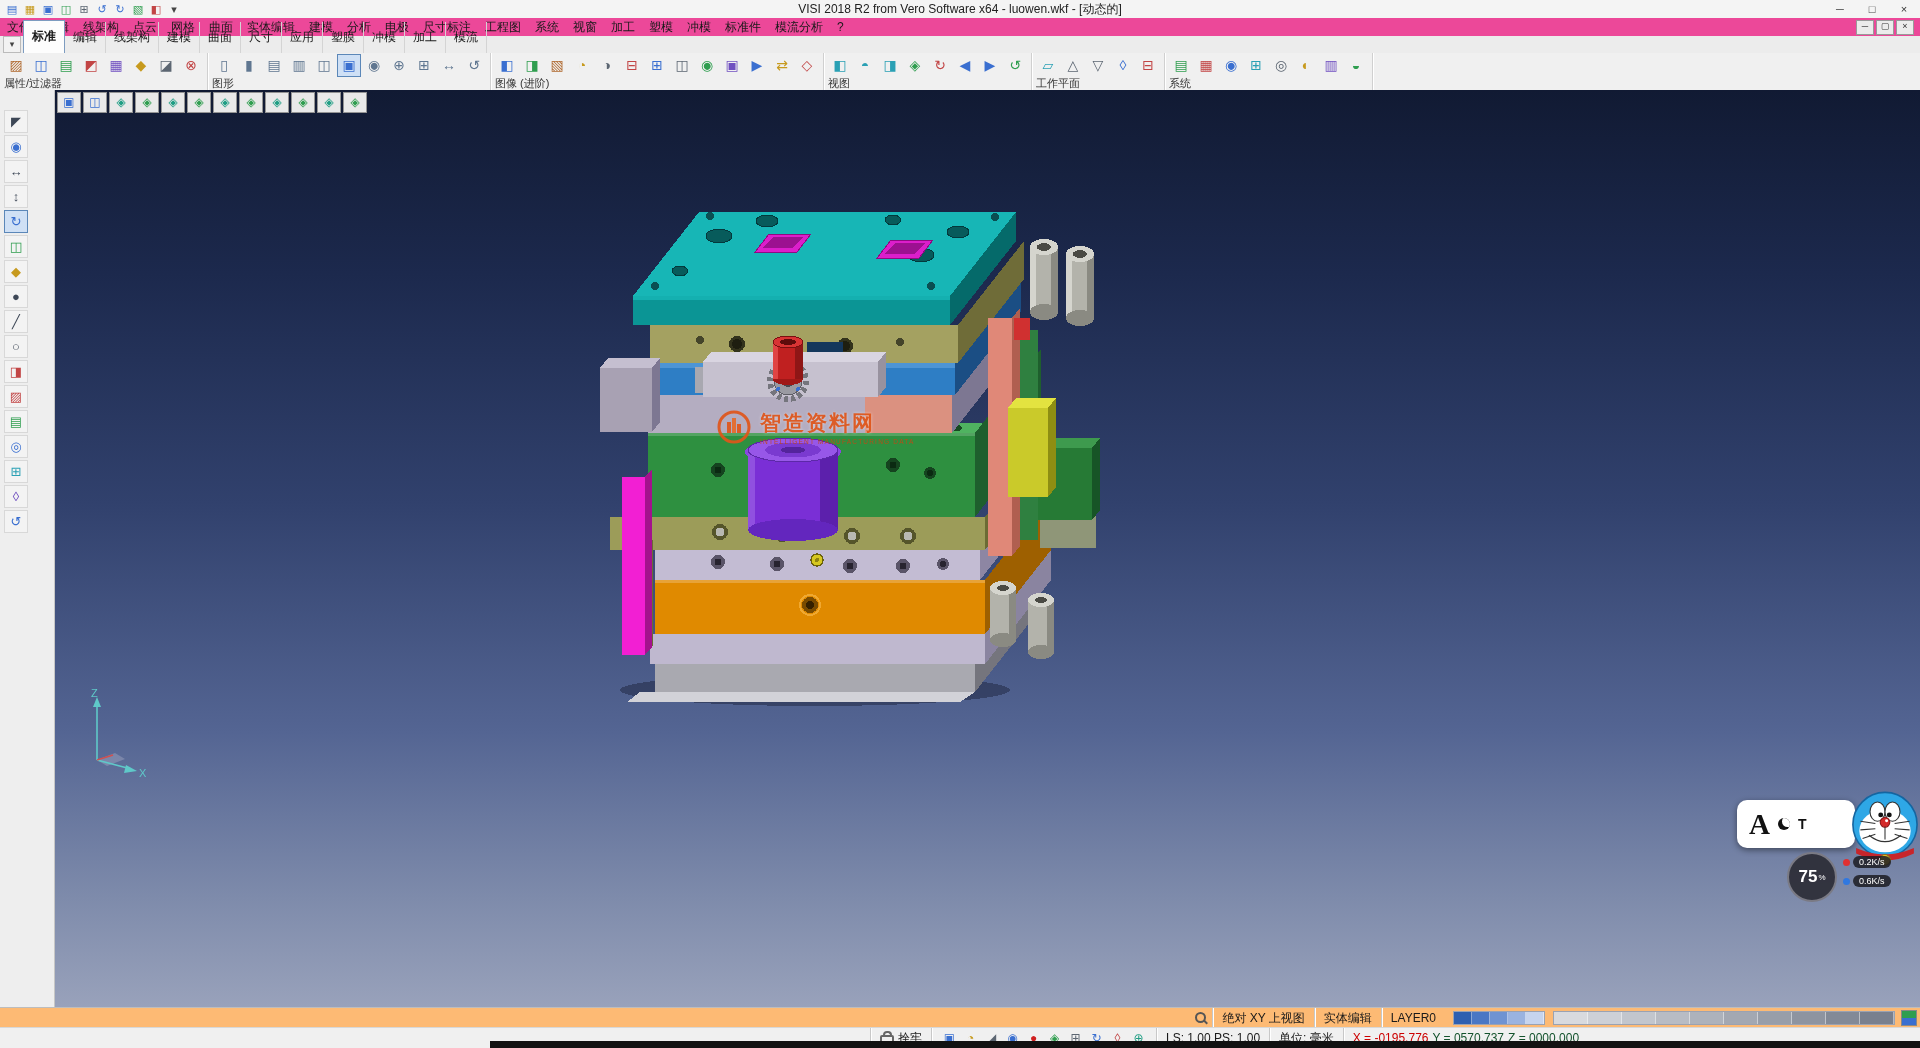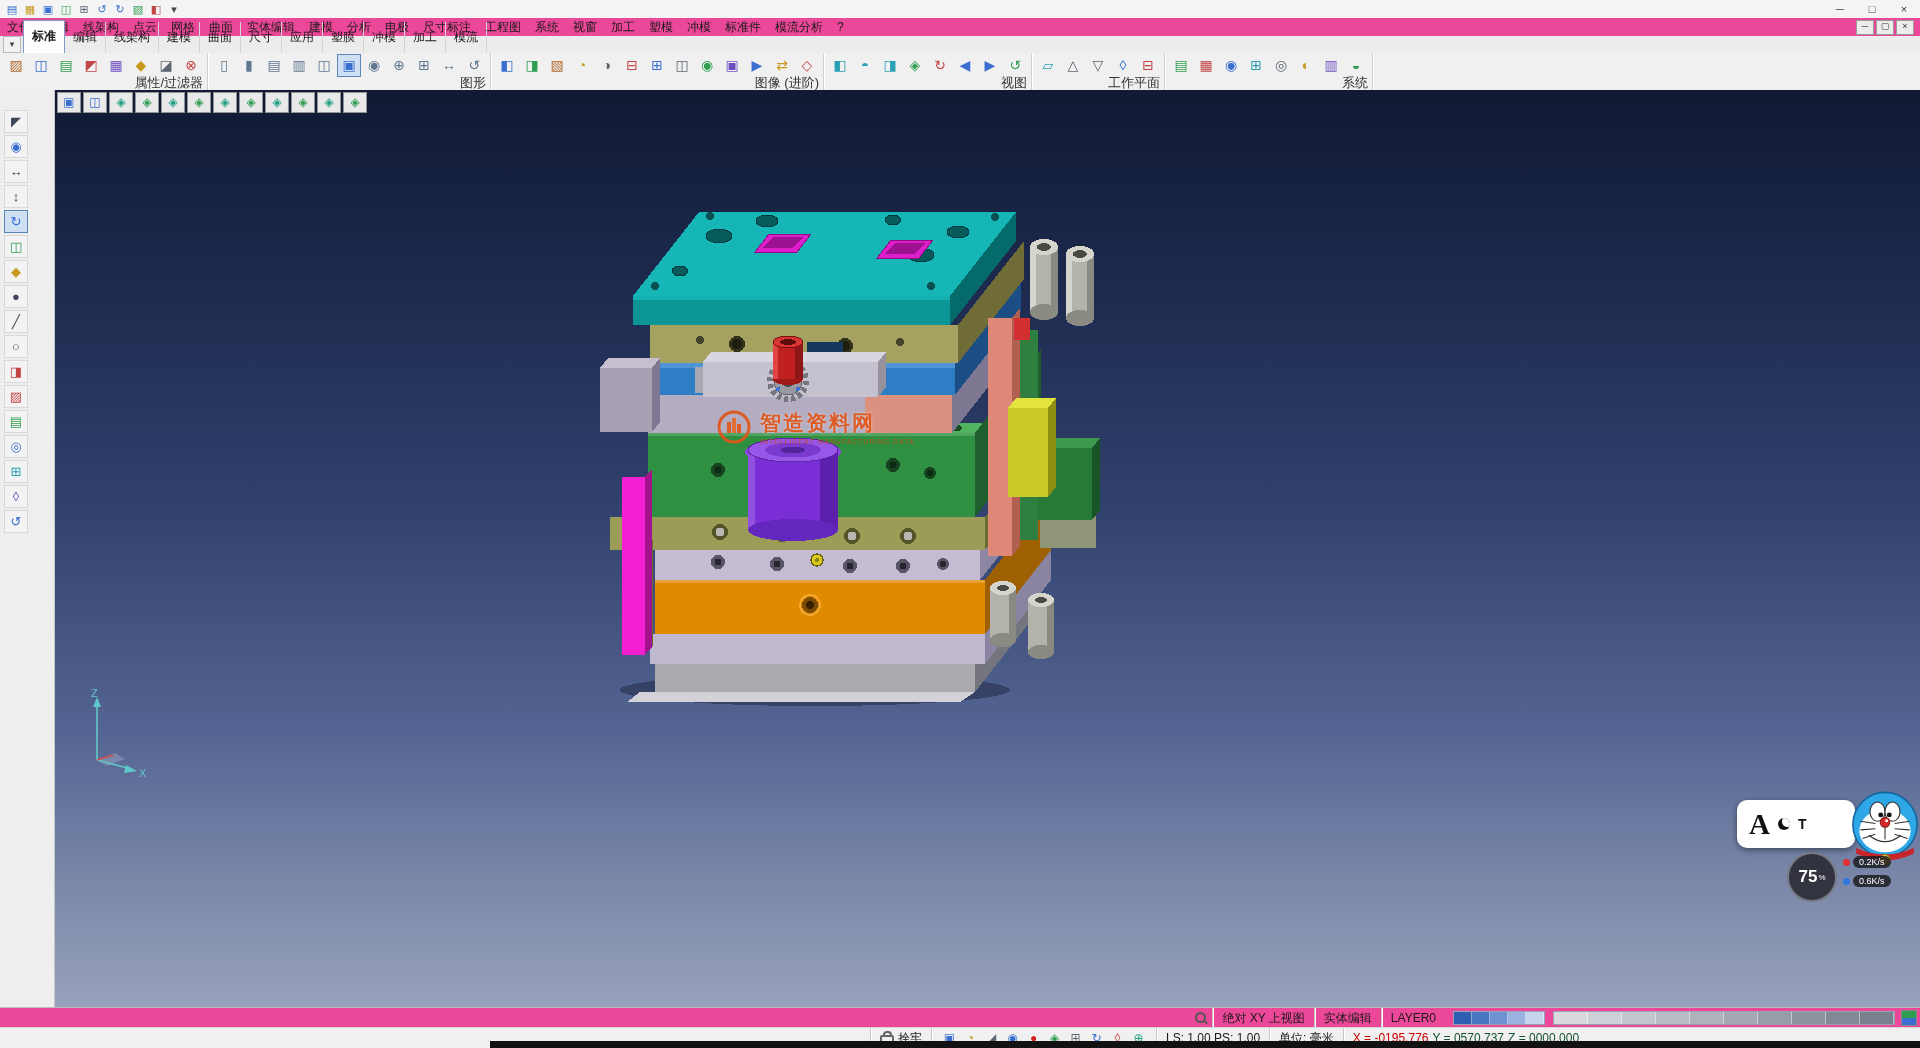--- a/index.html
+++ b/index.html
@@ -26,21 +26,21 @@
   .tab-drop{width:16px;height:15px;text-align:center;line-height:14px;font-size:9px;color:#444;border:1px solid #bbb;background:#f2f2f2;margin:0 2px 0 3px;}
   .tab{padding:8px 8px;height:15px;line-height:15px;border-right:1px solid #d4d4d4;white-space:nowrap;}
   .tab.active{background:#fdfdfd;border:1px solid #7d9cc0;border-bottom:none;font-weight:bold;height:16px;}
 
   
   .toolbar{position:absolute;left:0;top:53px;right:0;height:37px;background:#f0f0f0;border-bottom:1px solid #c4c4c4;display:flex;}
   .tgroup{display:flex;flex-direction:column;justify-content:space-between;border-right:1px solid #d0d0d0;box-shadow:1px 0 0 #fff;padding:1px 4px 0;}
   .tg-icons{display:flex;gap:1px;}
   .ticon{width:22px;height:21px;font-size:14px;line-height:21px;text-align:center;border:1px solid transparent;}
   .ticon.active{background:#cfe0f5;border-color:#5b87b8;}
-  .tg-label{font-size:13px;color:#333;text-align:right;height:13px;line-height:12px;white-space:nowrap;}
+  .tg-label{font-size:11px;color:#333;text-align:left;height:13px;line-height:12px;white-space:nowrap;}
   .toolbar-fill{flex:1;}
 
   
   .left-toolbar{position:absolute;left:0;top:90px;width:55px;bottom:40px;background:#eeeeee;border-right:1px solid #c6c6c6;
                 display:flex;flex-wrap:wrap;align-content:flex-start;gap:2px;padding:20px 3px 0 4px;box-sizing:border-box;}
   .licon{width:22px;height:21px;font-size:13px;line-height:21px;text-align:center;color:#444;background:#f3f3f3;border:1px solid #d8d8d8;}
   .licon.active{background:#cfe0f5;border-color:#5b87b8;}
 
   
   .viewport{position:absolute;left:55px;top:90px;right:0;bottom:40px;overflow:hidden;
@@ -70,21 +70,21 @@
           background:rgba(40,40,48,.88);border:2px solid #7a7a84;box-sizing:border-box;
           display:flex;align-items:center;justify-content:center;color:#fff;font-weight:bold;font-size:17px;}
   .dw-pct small{font-size:8px;font-weight:normal;margin-left:1px;}
   .dw-badges{position:absolute;left:108px;top:66px;display:flex;flex-direction:column;gap:7px;}
   .badge{display:flex;align-items:center;gap:3px;}
   .badge .dot{width:7px;height:7px;border-radius:50%;}
   .dot.red{background:#e03030;} .dot.blue{background:#3078e0;}
   .pill{background:rgba(28,28,34,.85);color:#fff;font-size:9px;padding:1px 6px;border-radius:8px;white-space:nowrap;}
 
   
-  .status1{position:absolute;left:0;right:0;bottom:20px;height:20px;background:#ec4899;border-top:1px solid #bdbdbd;display:flex;align-items:center;}
+  .status1{position:absolute;left:0;right:0;bottom:20px;height:20px;background:#fdba74;border-top:1px solid #bdbdbd;display:flex;align-items:center;}
   .status2{position:absolute;left:0;right:0;bottom:0;height:20px;background:#f0f0f0;border-top:1px solid #d8d8d8;display:flex;align-items:center;}
   .sfill{flex:1;} .sfix{flex:0 0 auto;}
   .scell{display:flex;align-items:center;gap:4px;padding:0 9px;height:20px;border-left:1px solid #c8c8c8;box-shadow:inset 1px 0 0 #fff;white-space:nowrap;box-sizing:border-box;}
   .bold{font-weight:normal;}
   .mag{width:13px;height:14px;position:relative;margin-right:4px;}
   .mag::before{content:"";position:absolute;left:0;top:1px;width:7px;height:7px;border:2px solid #555;border-radius:50%;}
   .mag::after{content:"";position:absolute;left:8px;top:10px;width:5px;height:2px;background:#555;transform:rotate(45deg);}
   .lockico{width:10px;height:7px;border:2px solid #666;border-radius:2px;position:relative;margin-top:4px;}
   .lockico::before{content:"";position:absolute;left:1px;top:-6px;width:5px;height:4px;border:2px solid #666;border-bottom:none;border-radius:4px 4px 0 0;}
   .swbar{display:flex;border:1px solid #9aa2b2;height:12px;margin-left:8px;}
@@ -108,20 +108,21 @@
         <span class="qicon" style="color: rgb(199, 154, 30);">▦</span>
         <span class="qicon" style="color: rgb(58, 111, 208);">▣</span>
         <span class="qicon" style="color: rgb(47, 158, 79);">◫</span>
         <span class="qicon" style="color: rgb(92, 102, 114);">⊞</span>
         <span class="qicon" style="color: rgb(58, 111, 208);">↺</span>
         <span class="qicon" style="color: rgb(58, 111, 208);">↻</span>
         <span class="qicon" style="color: rgb(47, 158, 79);">▧</span>
         <span class="qicon" style="color: rgb(194, 69, 69);">◧</span>
         <span class="qicon" style="color: rgb(68, 68, 68);">▾</span>
       </div>
+    <div class="title-text">VISI 2018 R2 from Vero Software x64 - luowen.wkf - [动态的]</div>
     <div class="win-controls">
       <span class="wbtn">─</span>
       <span class="wbtn">□</span>
       <span class="wbtn close">×</span>
     </div>
   </div>
 
   <div class="menubar">
     <div style="display:flex;">
         <span class="menu-item">文件</span>

